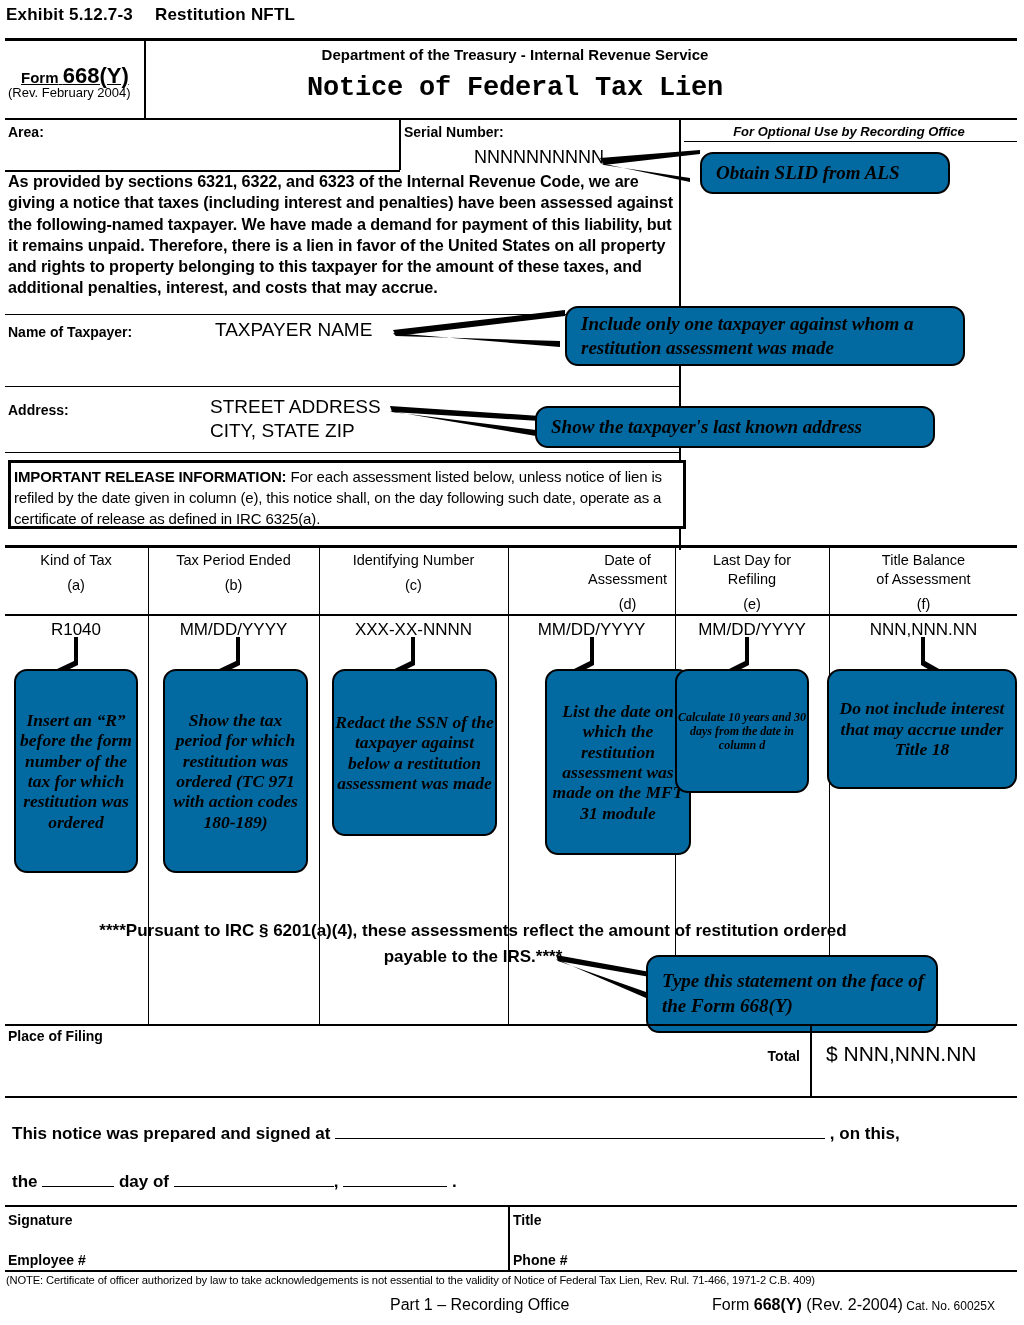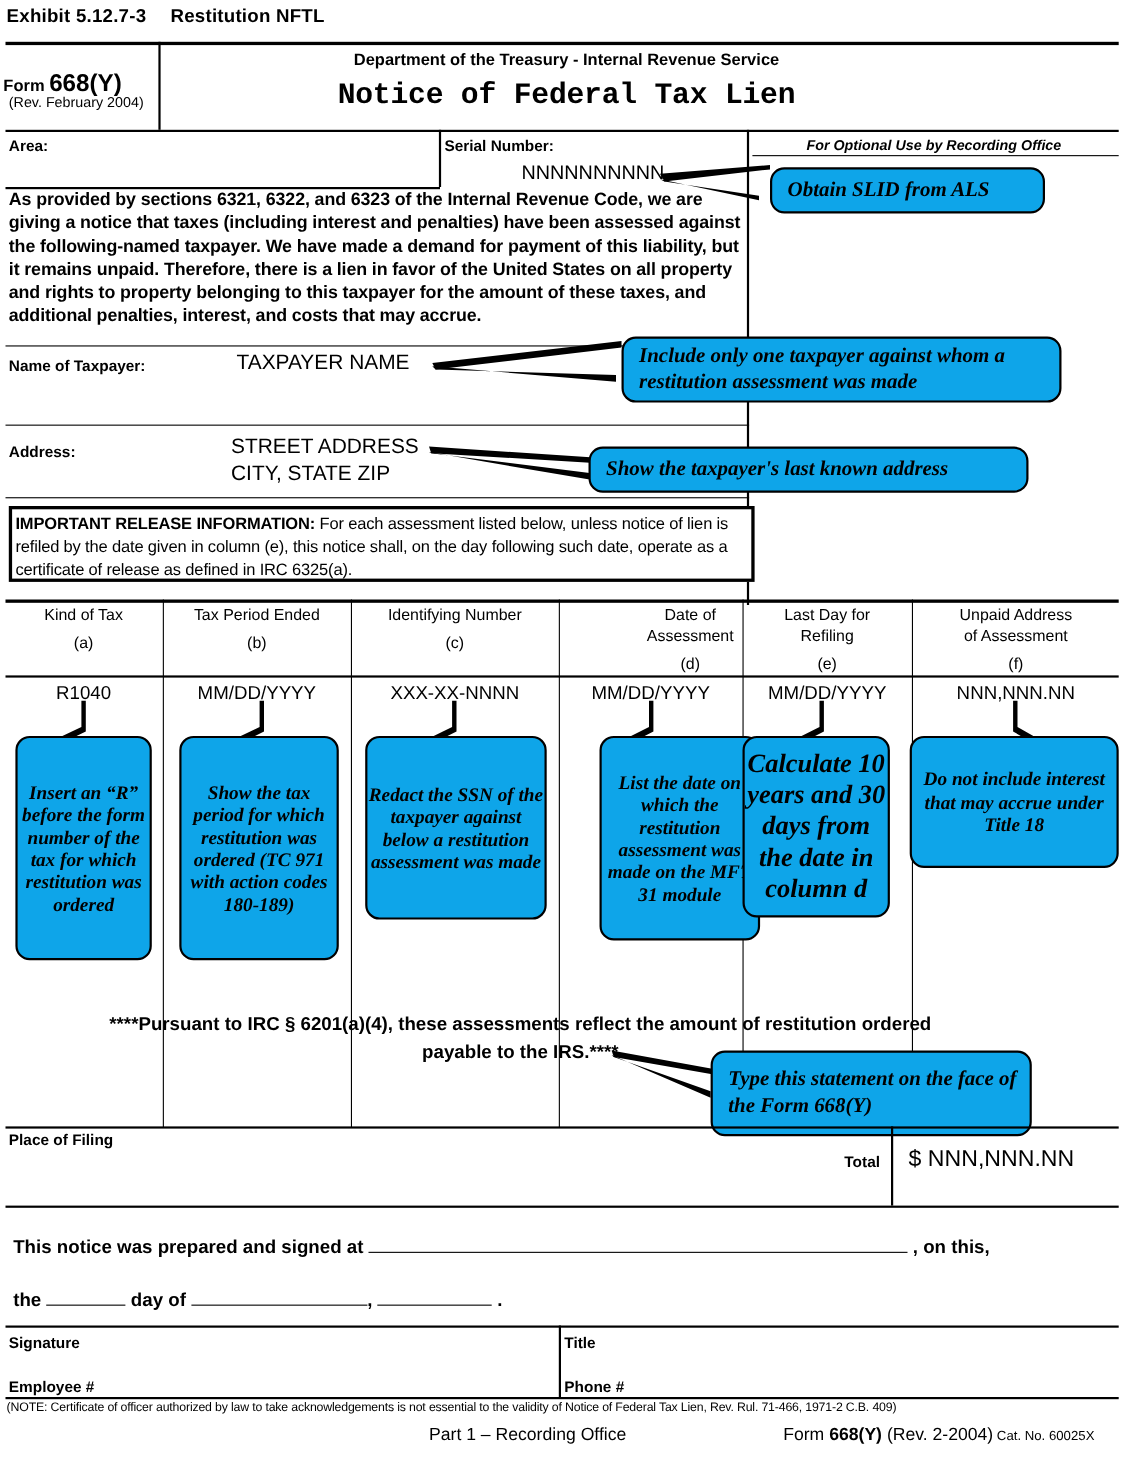--- a/index.html
+++ b/index.html
@@ -35,21 +35,21 @@
   
   .hr{left:5px;width:1012px;height:0;border-top:2px solid #000;}
   .hr1{left:5px;width:1012px;height:0;border-top:1px solid #000;}
   .hr3{left:5px;width:1012px;height:0;border-top:3px solid #000;}
 
   
   .vr{width:0;border-left:2px solid #000;}
   .vr1{width:0;border-left:1px solid #000;}
 
   
-  #formno{left:3px;top:63px;font-size:15px;font-weight:bold;}
+  #formno{left:21px;top:63px;font-size:15px;font-weight:bold;text-decoration:underline;}
   #formno .big{font-size:22px;}
   #rev{left:8px;top:85px;font-size:13px;}
   #dept{left:145px;top:46px;width:740px;text-align:center;font-size:15px;font-weight:bold;}
   #notice{left:145px;top:73px;width:740px;text-align:center;font-size:27px;font-weight:bold;letter-spacing:-.2px;font-family:Liberation Mono, monospace;}
 
   
   #area{left:8px;top:124px;font-size:14px;font-weight:bold;}
   #serialLbl{left:404px;top:124px;font-size:14px;font-weight:bold;}
   #serialVal{left:404px;top:147px;width:270px;text-align:center;font-size:18px;}
   #optuse{left:684px;top:124px;width:330px;text-align:center;font-size:13px;font-weight:bold;font-style:italic;}
@@ -83,21 +83,21 @@
   }
   .tdv{
     position:absolute;text-align:center;font-size:17px;
   }
 
   
   .callout{
     position:absolute;
     border:2.5px solid #000;
     border-radius:13px;
-    background:#0ea5e9;
+    background:#0369a1;
     box-sizing:border-box;
     display:flex;align-items:center;justify-content:center;
     font-family:"Liberation Serif", serif;
     font-weight:bold;font-style:italic;
     text-align:center;
     line-height:1.17;
   }
   .callout.left{text-align:left;justify-content:flex-start;padding-left:14px;}
 
   
@@ -210,21 +210,21 @@
     <div>Date of</div>
     <div>Assessment</div>
     <div style="margin-top:6px">(d)</div>
   </div>
   <div class="th" style="left:677px;top:551px;width:150px;">
     <div>Last Day for</div>
     <div>Refiling</div>
     <div style="margin-top:6px">(e)</div>
   </div>
   <div class="th" style="left:831px;top:551px;width:185px;">
-    <div>Unpaid Address</div>
+    <div>Title Balance</div>
     <div>of Assessment</div>
     <div style="margin-top:6px">(f)</div>
   </div>
 
   <div class="tdv" style="left:6px;top:620px;width:140px;">R1040</div>
   <div class="tdv" style="left:150px;top:620px;width:167px;">MM/DD/YYYY</div>
   <div class="tdv" style="left:321px;top:620px;width:185px;">XXX-XX-NNNN</div>
   <div class="tdv" style="left:510px;top:620px;width:163px;">MM/DD/YYYY</div>
   <div class="tdv" style="left:677px;top:620px;width:150px;">MM/DD/YYYY</div>
   <div class="tdv" style="left:831px;top:620px;width:185px;">NNN,NNN.NN</div>
@@ -258,21 +258,21 @@
   <div class="callout left" style="left:535px;top:406px;width:400px;height:42px;font-size:19px;">Show the taxpayer's last known address</div>
 
   <div class="callout" style="left:14px;top:669px;width:124px;height:204px;font-size:17.5px;">Insert an “R” before the form number of the tax for which restitution was ordered</div>
 
   <div class="callout" style="left:163px;top:669px;width:145px;height:204px;font-size:17.5px;">Show the tax period for which restitution was ordered (TC 971 with action codes 180-189)</div>
 
   <div class="callout" style="left:332px;top:669px;width:165px;height:167px;font-size:17.5px;">Redact the SSN of the taxpayer against below a restitution assessment was made</div>
 
   <div class="callout" style="left:514px;top:669px;width:146px;height:186px;font-size:17.5px;margin-left:31px;">List the date on which the restitution assessment was made on the MFT 31 module</div>
 
-  <div class="callout" style="left:675px;top:669px;width:134px;height:165px;font-size:24px;">Calculate 10 years and 30 days from the date in column d</div>
+  <div class="callout" style="left:675px;top:669px;width:134px;height:124px;font-size:12px;">Calculate 10 years and 30 days from the date in column d</div>
 
   <div class="callout" style="left:827px;top:669px;width:190px;height:120px;font-size:17.5px;">Do not include interest that may accrue under Title 18</div>
 
   <div class="callout left" style="left:646px;top:955px;width:292px;height:78px;font-size:19px;line-height:1.3;padding-right:8px;">Type this statement on the face of the Form 668(Y)</div>
 
   <div class="abs" id="irc">****Pursuant to IRC § 6201(a)(4), these assessments reflect the amount of restitution ordered payable to the IRS.****</div>
 
   <div class="abs hr" style="top:1024px;"></div>
   <div class="abs vr" style="left:810px;top:1024px;height:72px;"></div>
   <div class="abs hr" style="top:1096px;"></div>

